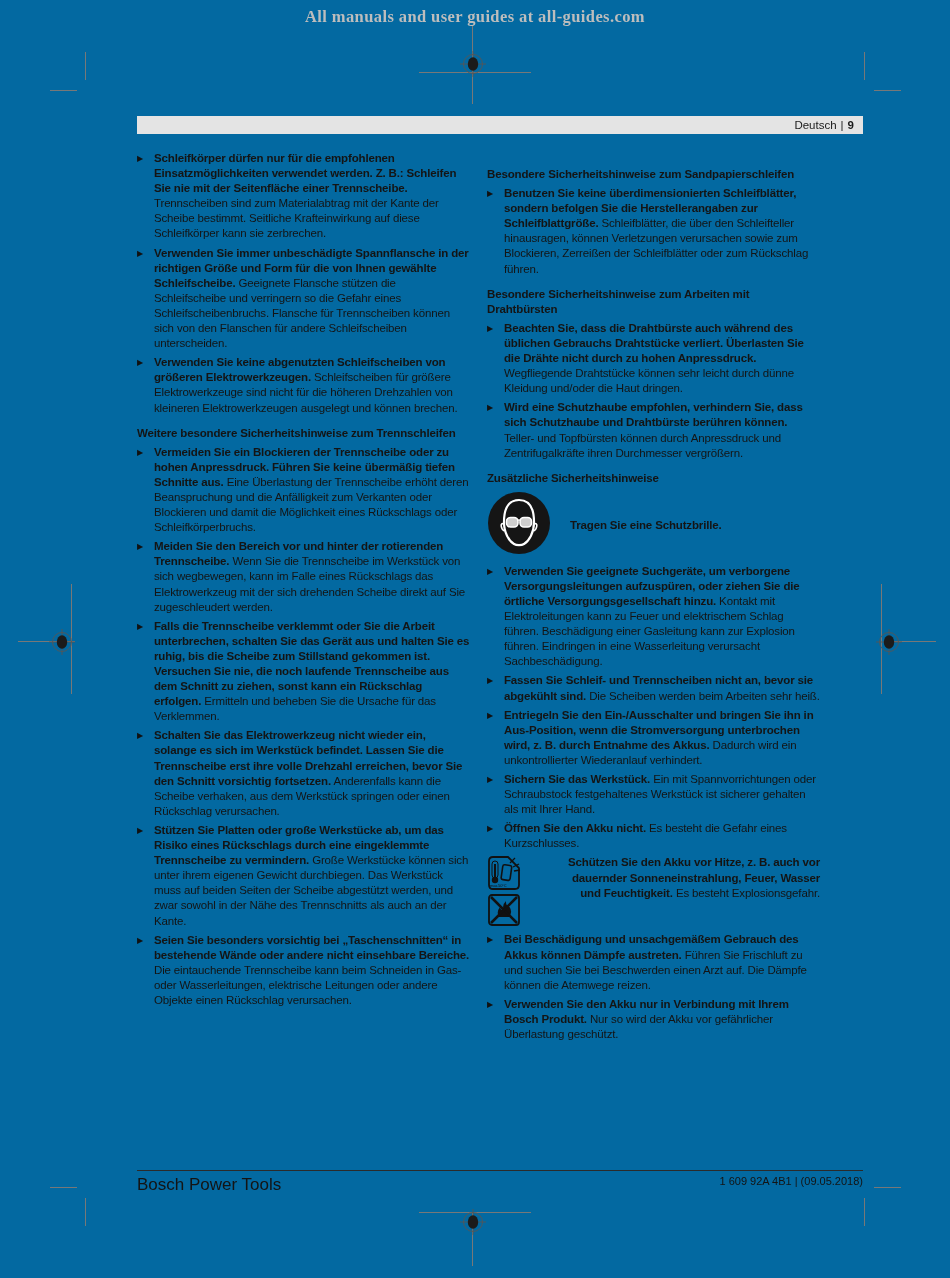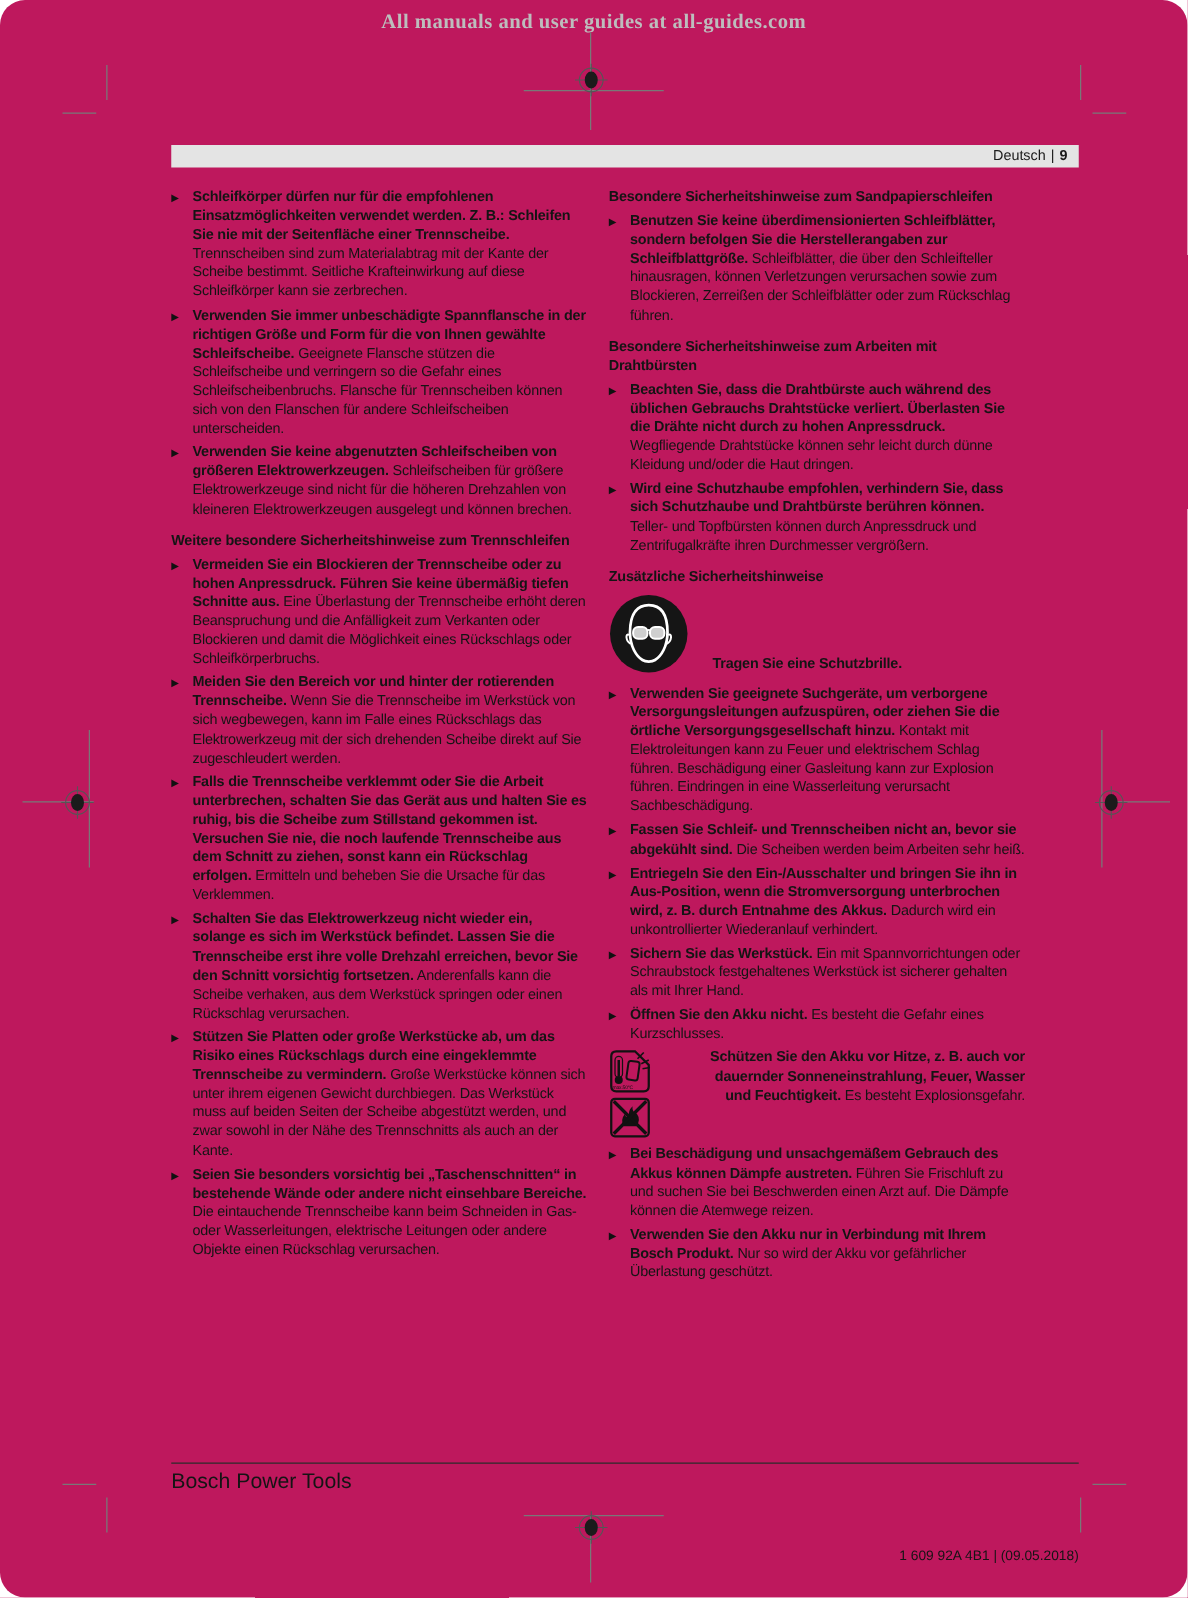--- a/index.html
+++ b/index.html
@@ -1,51 +1,51 @@
 <!DOCTYPE html>
 <html lang="de"><head>
 <meta charset="utf-8">
 <style>
   html,body { margin:0; padding:0; background:#fff; }
-  .page { position:relative; width:950px; height:1278px; background:#be185d; overflow:hidden;
-          font-family:"Liberation Sans", sans-serif; color:#141414;border-radius:20px; }
+  .page { position:relative; width:950px; height:1278px; background:#0369a1; overflow:hidden;
+          font-family:"Liberation Sans", sans-serif; color:#141414; }
 
   .watermark { position:absolute; top:7px; left:0; width:100%; text-align:center;
                font-family:"Liberation Serif", serif; font-weight:700; font-size:16.5px;
                color:#bdbdbd; letter-spacing:0.4px; }
 
   .header-bar { position:absolute; left:137px; top:116px; width:726px; height:18px; background:#e4e4e4; }
   .header-text { position:absolute; right:9px; top:3px; font-size:11.5px; color:#1a1a1a; }
   .header-text .sep { padding:0 4px; font-weight:400; }
   .header-text .pg { font-weight:700; }
 
   .col { position:absolute; top:151px; width:333px; font-size:11.5px; line-height:15.1px;
          letter-spacing:-0.15px; text-align:left; hyphens:auto; -webkit-hyphens:auto; }
   .left-col  { left:137px; }
   .right-col { left:487px; }
 
   .sh { font-weight:700; margin:10px 0 4px 0; }
-  .sh.first { margin-top:0; }
+  .sh.first { margin-top:16px; }
 
   .li { display:flex; margin:0 0 4px 0; }
   .bg { flex:0 0 17px; font-size:8px; line-height:15px; color:#111; }
   .bt { margin:0; flex:1; }
   .bt b { font-weight:700; }
 
-  .goggles-row { display:flex; align-items:flex-end; margin:5px 0 9px 0; }
+  .goggles-row { display:flex; align-items:center; margin:5px 0 9px 0; }
   .goggles-svg { width:64px; height:64px; flex:0 0 64px; }
   .goggles-text { font-weight:700; margin:5px 0 0 19px; }
 
   .battery-row { display:flex; margin:2px 0 5px 0; }
   .battery-icons { flex:0 0 36px; display:flex; flex-direction:column; gap:2px; }
   .battery-text { margin-left:42px; flex:1;text-align:right; }
 
   .footer-rule { position:absolute; left:137px; top:1170px; width:726px; height:0; border-top:1.4px solid #2b2b2b; }
   .footer-left  { position:absolute; left:137px; top:1175px; font-size:17px; }
-  .footer-right { position:absolute; left:137px; top:1239px; width:726px; text-align:right; font-size:11px; }
+  .footer-right { position:absolute; left:137px; top:1175px; width:726px; text-align:right; font-size:11px; }
 
   .cm { position:absolute; background:#787878; }
   .rm { position:absolute; width:28px; height:28px; }
 </style>
 </head>
 <body>
 
 <div class="page">
 
   <div class="watermark">All manuals and user guides at all-guides.com</div>

